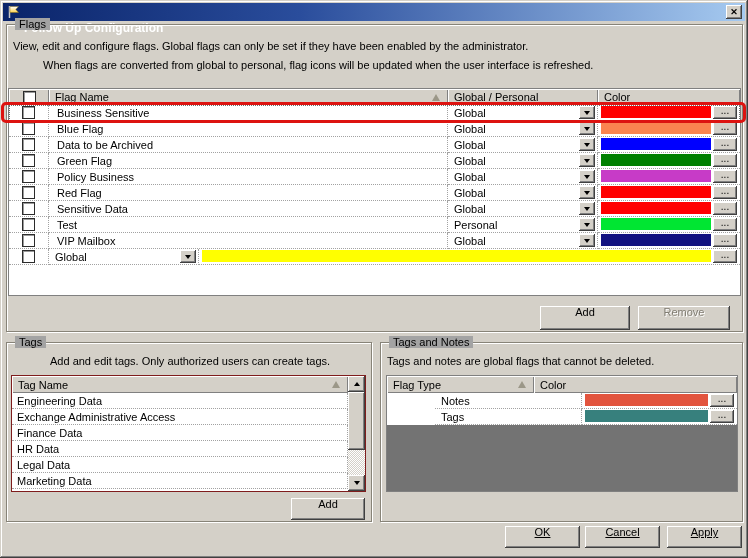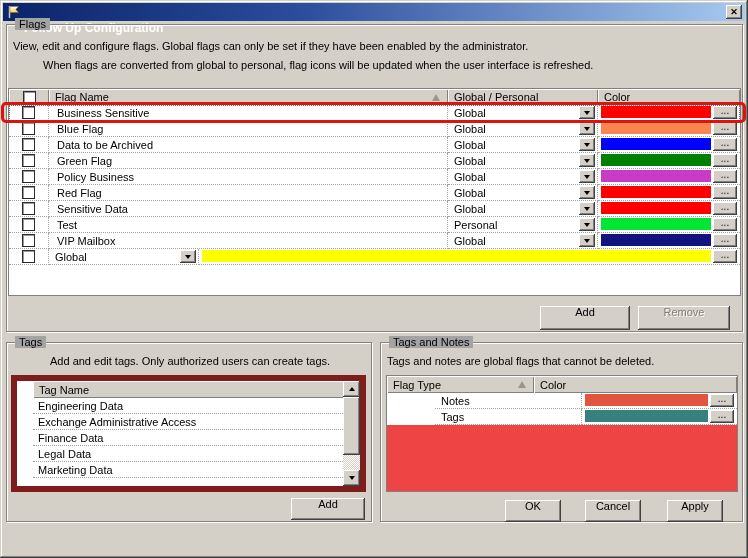--- a/index.html
+++ b/index.html
@@ -88,21 +88,21 @@
 
   
   .annotation {
     position:absolute; left:1px; top:102px; width:745px; height:21px;
     border:3px solid #DD1310; border-radius:5px; pointer-events:none; z-index:40;
   }
 
   
   .tags-table {
     position:absolute; left:11px; top:375px; width:355px; height:117px;
-    background:#fff; border:6px solid #7f1d1d; overflow:hidden;padding-left:16px;
+    background:#fff; border:1px solid #7f1d1d; overflow:hidden;
   }
   .tt-header { display:flex; height:17px; width:336px; }
   .tt-hcell { flex:1; }
   .tag-row {
     height:16px; width:336px; display:flex; align-items:center; padding-left:5px;
     border-bottom:1px dotted #A2A2A2; border-right:1px dotted #A2A2A2; background:#fff;
   }
   .sb { position:absolute; top:0; right:0; width:17px; bottom:0; }
   .sb-track {
     position:absolute; left:0; right:0; top:16px; bottom:16px; background-color:#FFFFFF;
@@ -116,35 +116,35 @@
   .sb-thumb {
     position:absolute; left:0; top:16px; width:17px; height:58px; background:#D4D0C8;
     box-shadow: inset -1px -1px 0 #404040, inset 1px 1px 0 #FFFFFF, inset -2px -2px 0 #808080;
   }
   .tri-up { width:0;height:0;border-left:3px solid transparent;border-right:3px solid transparent;border-bottom:4px solid #000; }
   .tri-down { width:0;height:0;border-left:3px solid transparent;border-right:3px solid transparent;border-top:4px solid #000; }
 
   
   .tn-table {
     position:absolute; left:386px; top:375px; width:352px; height:117px;
-    background:#ef4444; border:1px solid #808080; overflow:hidden;
+    background:#737373; border:1px solid #808080; overflow:hidden;
   }
   .tn-header { display:flex; height:17px; }
   .tn-hc-type { width:147px; }
   .tn-hc-color { flex:1; }
   .tn-row { display:flex; height:16px; background:#fff;padding-left:48px; }
   .tn-cell {
     border-right:1px dotted #A2A2A2; border-bottom:1px dotted #A2A2A2;
     display:flex; align-items:center; flex:0 0 auto; overflow:hidden;
   }
   .tn-type { width:147px; padding-left:6px; }
   .tn-color { flex:1; position:relative; border-right:none; }
 
   
-  .footer-btn { width:56px; height:22px; top:500px; }
+  .footer-btn { width:75px; height:22px; top:526px;text-decoration:underline; }
 </style>
 </head>
 <body>
 
 <div class="window">
 
   <div class="titlebar">
     <svg class="title-icon" viewBox="0 0 14 14">
       <defs>
         <linearGradient id="fg" x1="0" y1="0" x2="0" y2="1">
@@ -362,20 +362,21 @@
     <div class="tt-header">
       <div class="hcell tt-hcell">
         <span>Tag Name</span>
         <span class="arr-up"></span>
       </div>
     </div>
     <div id="tag-rows">
         <div class="tag-row">Engineering Data</div>
         <div class="tag-row">Exchange Administrative Access</div>
         <div class="tag-row">Finance Data</div>
+        <div class="tag-row">HR Data</div>
         <div class="tag-row">Legal Data</div>
         <div class="tag-row">Marketing Data</div>
       </div>
     <div class="sb">
       <div class="sb-track"></div>
       <div class="sb-btn sb-up">
           <span class="tri-up"></span>
         </div>
       <div class="sb-thumb"></div>
       <div class="sb-btn sb-down">

